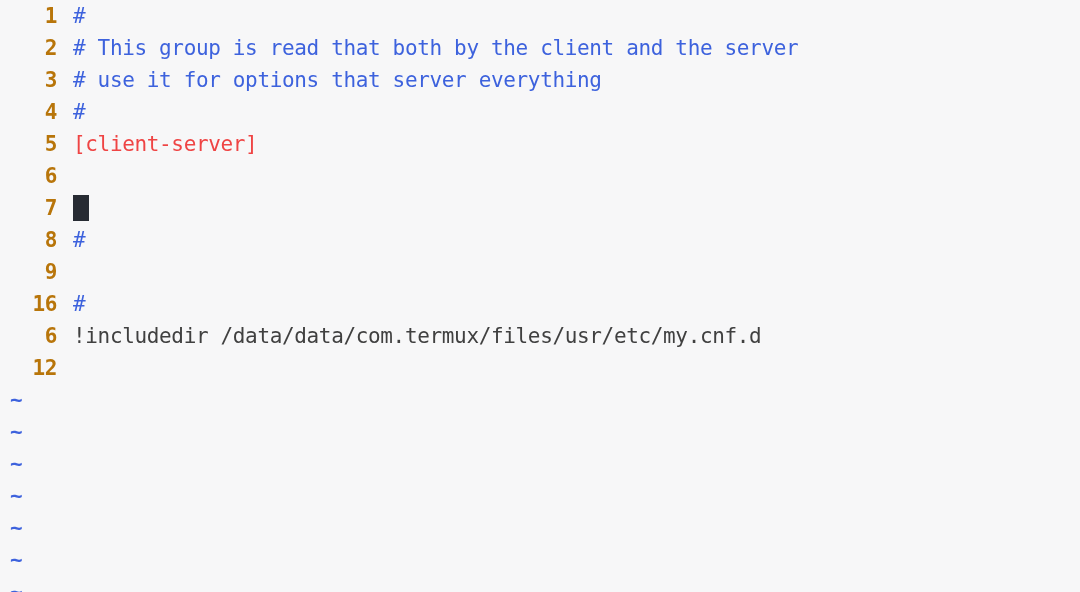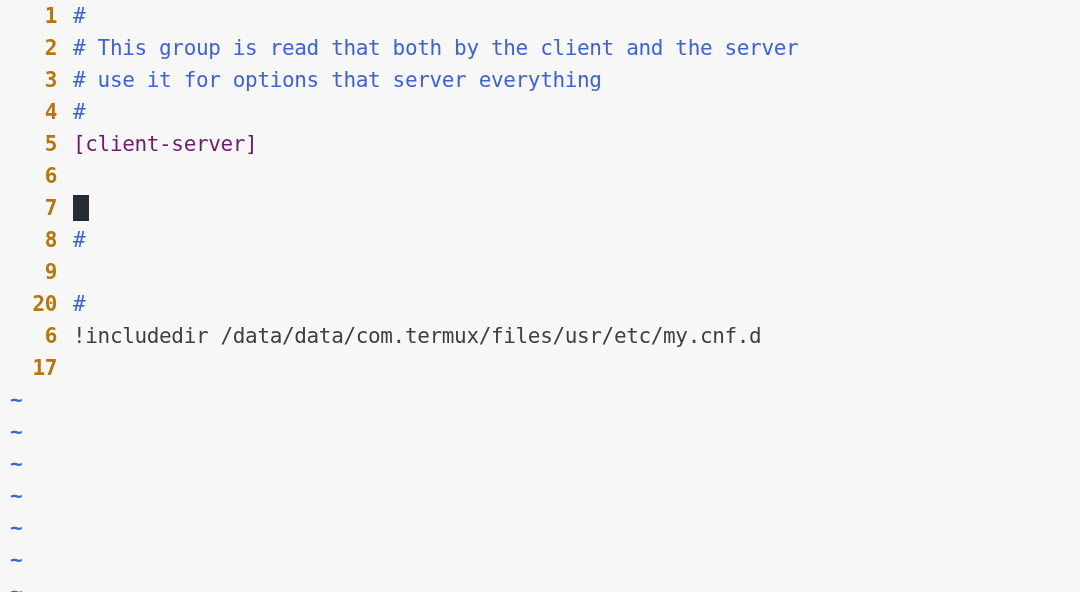--- a/index.html
+++ b/index.html
@@ -46,21 +46,21 @@
   .linetext {
     position: absolute;
     left: 73px;
     top: 0;
     height: 32px;
     line-height: 32px;
     white-space: pre;
     color: #24272e;
   }
   .tok-comment { color: #3d62dd; }
-  .tok-section { color: #701a75; }
+  .tok-section { color: #ef4444; }
   .tok-directive { color: #404040; }
   .tok-plain { color: #24272e; }
 
   
   .cursor-block {
     position: absolute;
     left: 73px;
     top: 3px;
     width: 16px;
     height: 26px;
@@ -134,31 +134,31 @@
     <div class="code-line">
       <span class="linenr">8</span>
       <span class="linetext tok-comment">#</span>
     </div>
 
     <div class="code-line">
       <span class="linenr">9</span>
     </div>
 
     <div class="code-line">
-      <span class="linenr">20</span>
+      <span class="linenr">16</span>
       <span class="linetext tok-comment">#</span>
     </div>
 
     <div class="code-line">
       <span class="linenr">6</span>
       <span class="linetext tok-directive">!includedir /data/data/com.termux/files/usr/etc/my.cnf.d</span>
     </div>
 
     <div class="code-line">
-      <span class="linenr">17</span>
+      <span class="linenr">12</span>
       <span class="linetext tok-plain"></span>
     </div>
 
   </div>
 
   <div class="filler" style="top:384px">
     <div class="tilde-row">
       <span class="tilde">~</span>
     </div>
     <div class="tilde-row">

